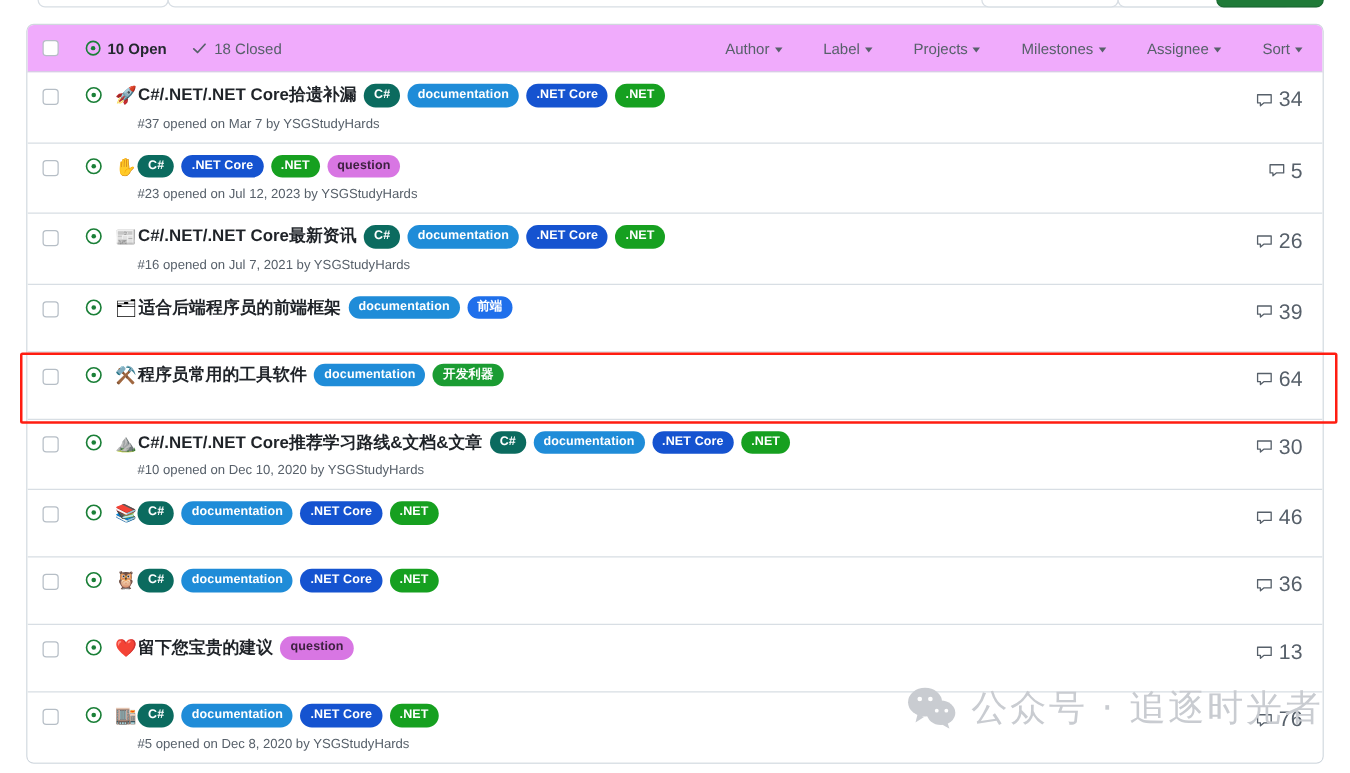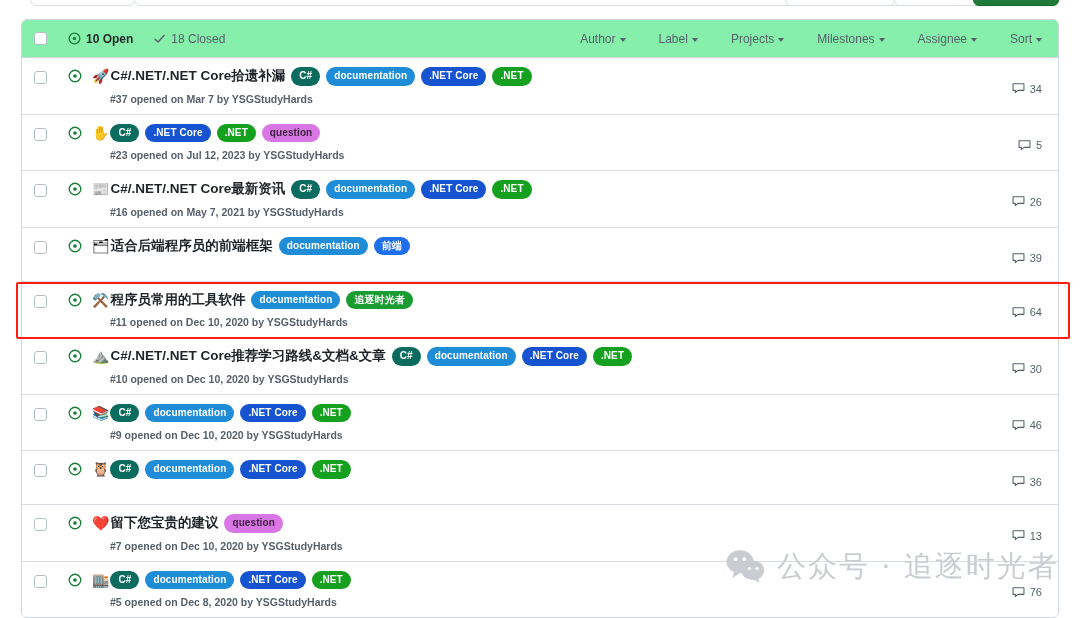--- a/index.html
+++ b/index.html
@@ -38,21 +38,21 @@
     width: 1038px;
     border: 1px solid #d0d7de;
     border-radius: 6px;
     background: #ffffff;
     overflow: hidden;
   }
 
   
   .list-header {
     height: 38px;
-    background: #86efac;
+    background: #f0abfc;
     border-bottom: 1px solid #d0d7de;
     display: flex;
     align-items: center;
     padding: 0 16px 0 12px;
     font-size: 12px;
     color: #57606a;
   }
   .hdr-left { display: flex; align-items: center; gap: 0; }
   .hdr-right { margin-left: auto; display: flex; align-items: center; }
 
@@ -161,31 +161,30 @@
     white-space: nowrap;
     letter-spacing: 0.1px;
   }
 
   .meta {
     margin-top: 7px;
     font-size: 10.5px;
     color: #57606a;
     padding-left: 18px;
     white-space: nowrap;
-    font-weight: bold;
   }
 
   .row-right {
     flex: 0 0 auto;
     display: flex;
     align-items: center;
     gap: 5px;
-    margin-top: 15px;
+    margin-top: 3px;
     color: #57606a;
-    font-size: 11px;
+    font-size: 17px;
     white-space: nowrap;
   }
   .icon-comment { width: 13px; height: 13px; display: block; }
 
   
   .highlight-box {
     position: absolute;
     left: 16px; top: 282px;
     width: 1054px; height: 57px;
     border: 2px solid #ff1d11;
@@ -328,21 +327,21 @@
           </svg></div>
         <div class="row-main">
           <div class="title-line">
             <span class="emoji">📰</span>
             <a class="issue-title">C#/.NET/.NET Core最新资讯</a>
             <span class="label" style="background: rgb(11, 107, 95); color: rgb(255, 255, 255);">C#</span>
             <span class="label" style="background: rgb(31, 140, 216); color: rgb(255, 255, 255);">documentation</span>
             <span class="label" style="background: rgb(21, 83, 208); color: rgb(255, 255, 255);">.NET Core</span>
             <span class="label" style="background: rgb(22, 160, 32); color: rgb(255, 255, 255);">.NET</span>
           </div>
-          <div class="meta">#16 opened on May 7, 2021 by YSGStudyHards</div>
+          <div class="meta">#16 opened on Jul 7, 2021 by YSGStudyHards</div>
         </div>
         <div class="row-right">
           <svg class="icon-comment" viewBox="0 0 16 16">
             <path d="M1.3 2.2h13.4v8.1H7.4l-3.3 2.8v-2.8H1.3z" fill="none" stroke="#57606a" stroke-width="1.3" stroke-linejoin="round"></path>
           </svg>
           <span>26</span>
         </div>
       </div>
       <div class="row">
         <div class="row-chk"></div>
@@ -369,23 +368,22 @@
         <div class="row-chk"></div>
         <div class="row-state"><svg width="14" height="14" viewBox="0 0 16 16">
             <circle cx="8" cy="8" r="6.6" fill="none" stroke="#1a7f37" stroke-width="1.5"></circle>
             <circle cx="8" cy="8" r="2.1" fill="#1a7f37"></circle>
           </svg></div>
         <div class="row-main">
           <div class="title-line">
             <span class="emoji">⚒️</span>
             <a class="issue-title">程序员常用的工具软件</a>
             <span class="label" style="background: rgb(31, 140, 216); color: rgb(255, 255, 255);">documentation</span>
-            <span class="label" style="background: rgb(26, 156, 50); color: rgb(255, 255, 255);">追逐时光者</span>
-          </div>
-          <div class="meta">#11 opened on Dec 10, 2020 by YSGStudyHards</div>
+            <span class="label" style="background: rgb(26, 156, 50); color: rgb(255, 255, 255);">开发利器</span>
+          </div>
         </div>
         <div class="row-right">
           <svg class="icon-comment" viewBox="0 0 16 16">
             <path d="M1.3 2.2h13.4v8.1H7.4l-3.3 2.8v-2.8H1.3z" fill="none" stroke="#57606a" stroke-width="1.3" stroke-linejoin="round"></path>
           </svg>
           <span>64</span>
         </div>
       </div>
       <div class="row">
         <div class="row-chk"></div>
@@ -418,21 +416,20 @@
             <circle cx="8" cy="8" r="2.1" fill="#1a7f37"></circle>
           </svg></div>
         <div class="row-main">
           <div class="title-line">
             <span class="emoji">📚</span>
             <span class="label" style="background: rgb(11, 107, 95); color: rgb(255, 255, 255);">C#</span>
             <span class="label" style="background: rgb(31, 140, 216); color: rgb(255, 255, 255);">documentation</span>
             <span class="label" style="background: rgb(21, 83, 208); color: rgb(255, 255, 255);">.NET Core</span>
             <span class="label" style="background: rgb(22, 160, 32); color: rgb(255, 255, 255);">.NET</span>
           </div>
-          <div class="meta">#9 opened on Dec 10, 2020 by YSGStudyHards</div>
         </div>
         <div class="row-right">
           <svg class="icon-comment" viewBox="0 0 16 16">
             <path d="M1.3 2.2h13.4v8.1H7.4l-3.3 2.8v-2.8H1.3z" fill="none" stroke="#57606a" stroke-width="1.3" stroke-linejoin="round"></path>
           </svg>
           <span>46</span>
         </div>
       </div>
       <div class="row">
         <div class="row-chk"></div>
@@ -461,21 +458,20 @@
         <div class="row-state"><svg width="14" height="14" viewBox="0 0 16 16">
             <circle cx="8" cy="8" r="6.6" fill="none" stroke="#1a7f37" stroke-width="1.5"></circle>
             <circle cx="8" cy="8" r="2.1" fill="#1a7f37"></circle>
           </svg></div>
         <div class="row-main">
           <div class="title-line">
             <span class="emoji">❤️</span>
             <a class="issue-title">留下您宝贵的建议</a>
             <span class="label" style="background: rgb(216, 118, 227); color: rgb(61, 33, 64);">question</span>
           </div>
-          <div class="meta">#7 opened on Dec 10, 2020 by YSGStudyHards</div>
         </div>
         <div class="row-right">
           <svg class="icon-comment" viewBox="0 0 16 16">
             <path d="M1.3 2.2h13.4v8.1H7.4l-3.3 2.8v-2.8H1.3z" fill="none" stroke="#57606a" stroke-width="1.3" stroke-linejoin="round"></path>
           </svg>
           <span>13</span>
         </div>
       </div>
       <div class="row">
         <div class="row-chk"></div>

